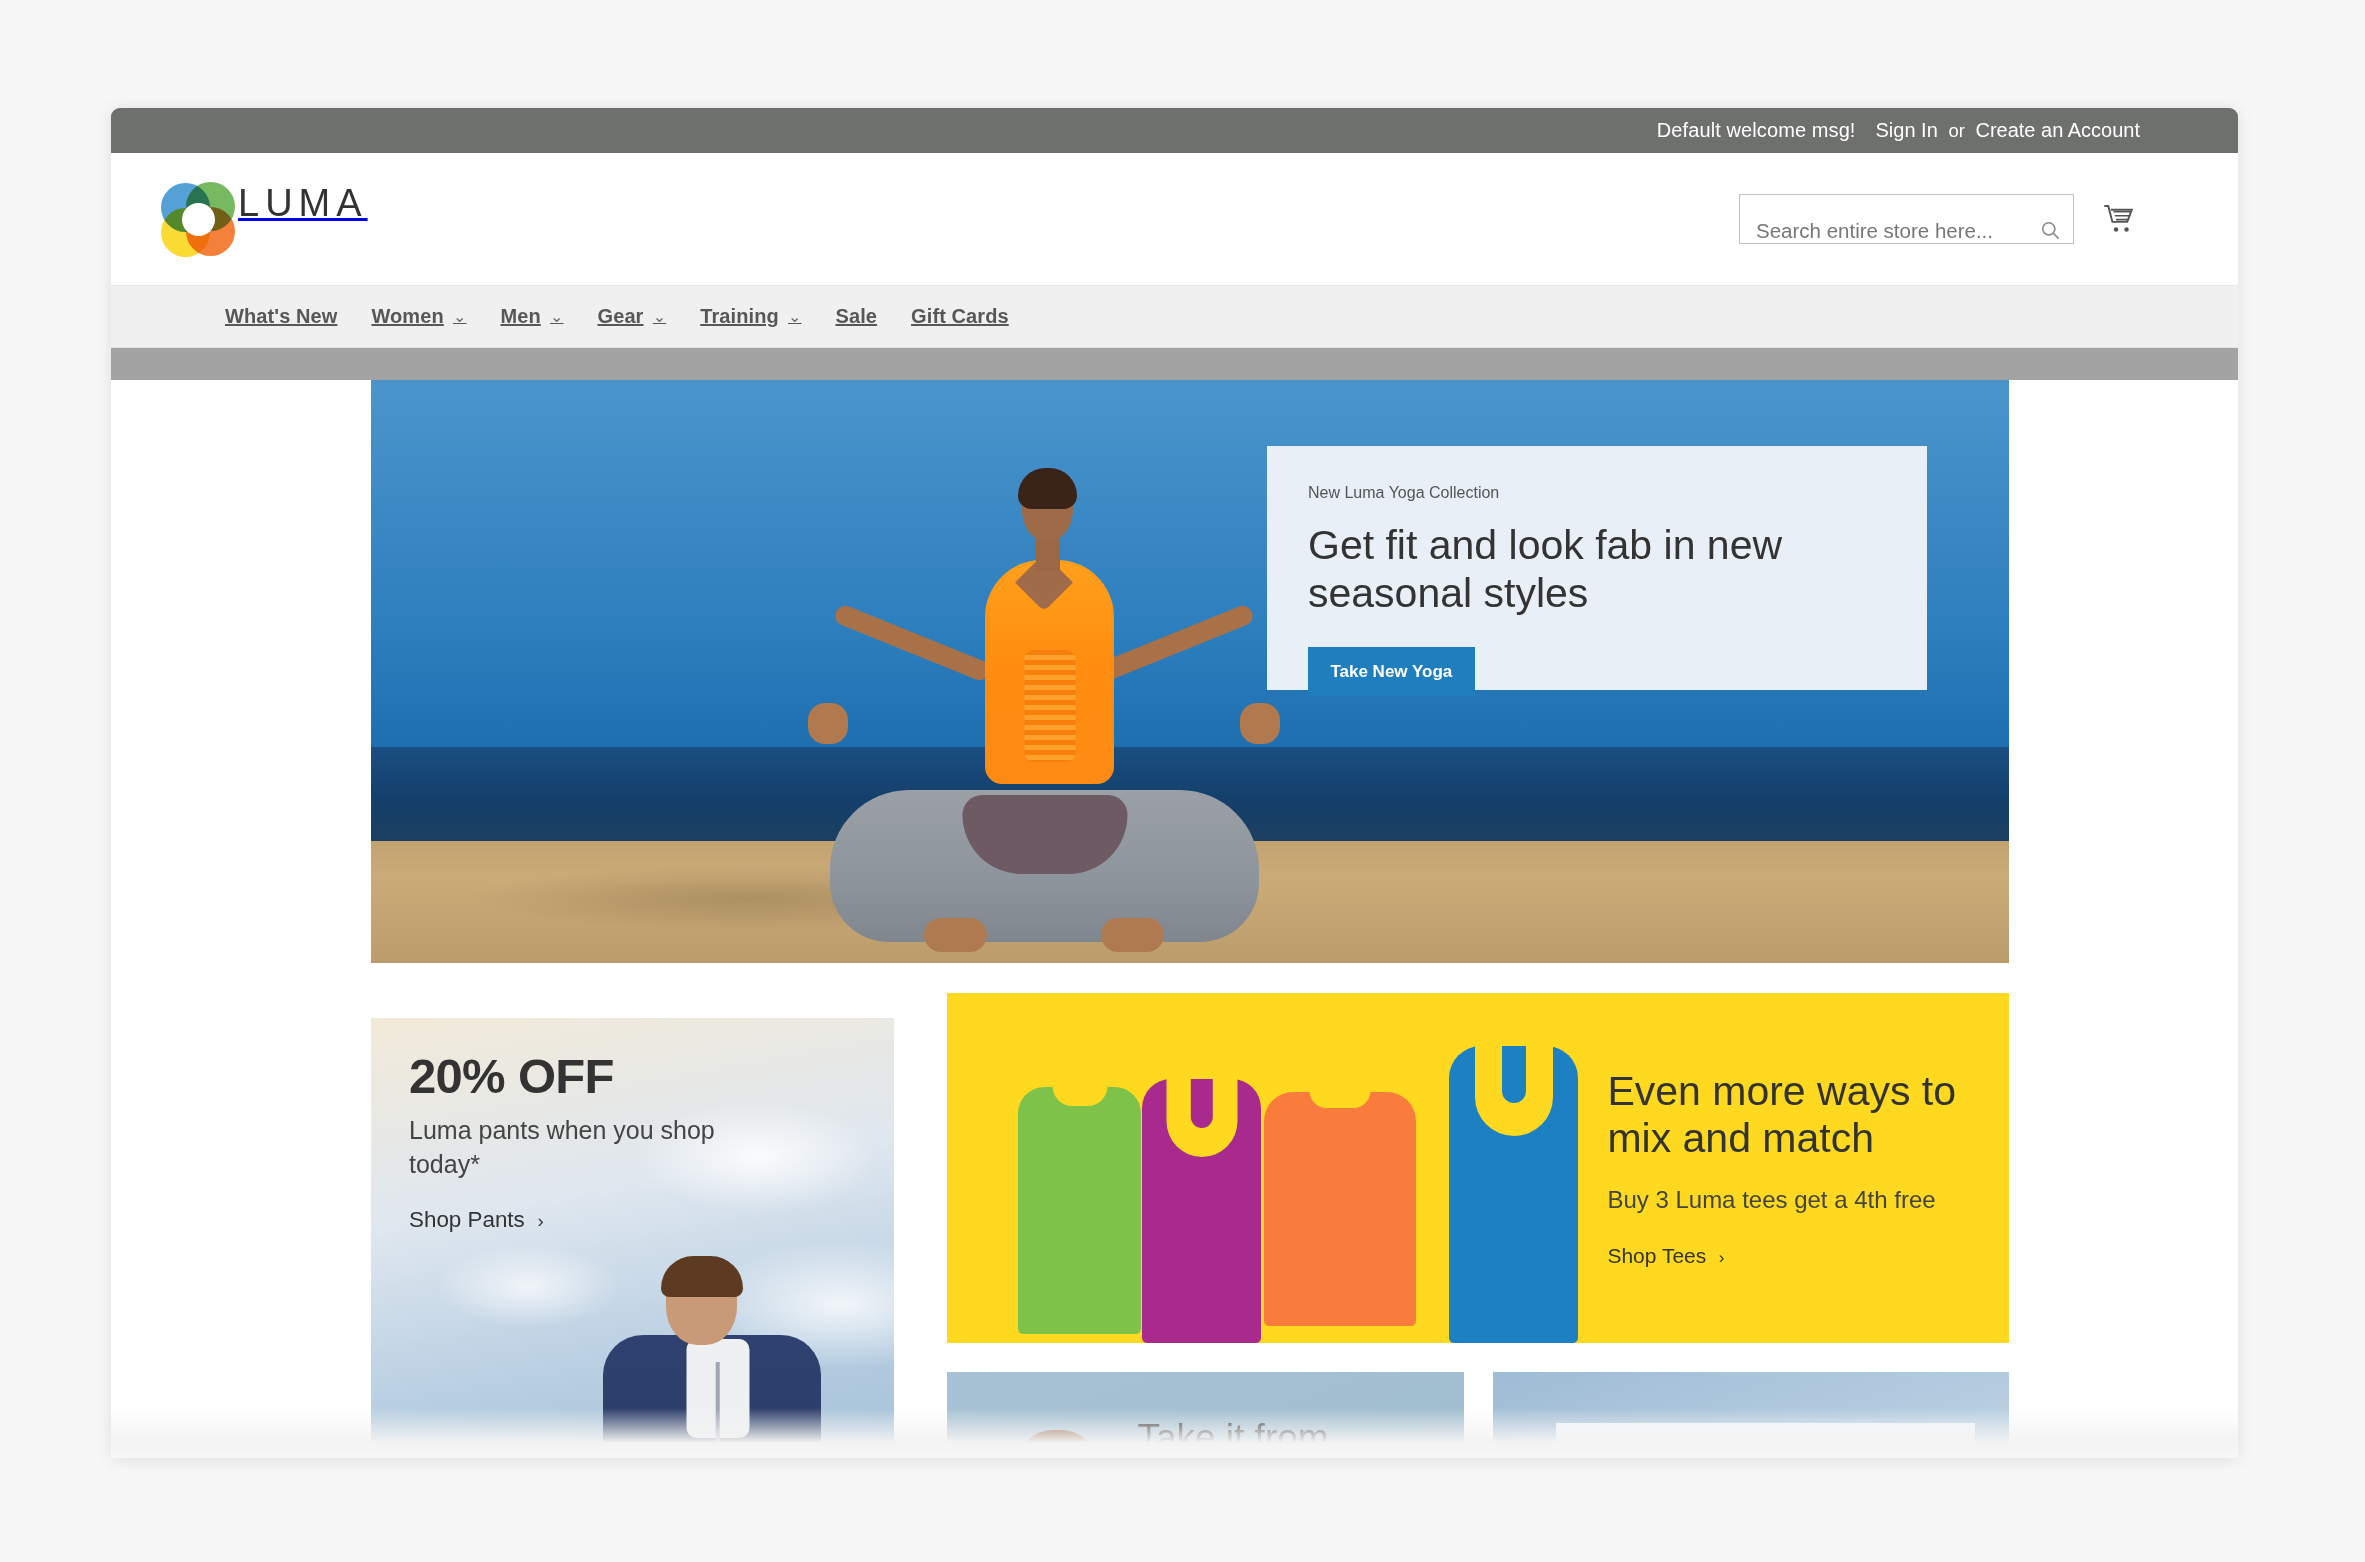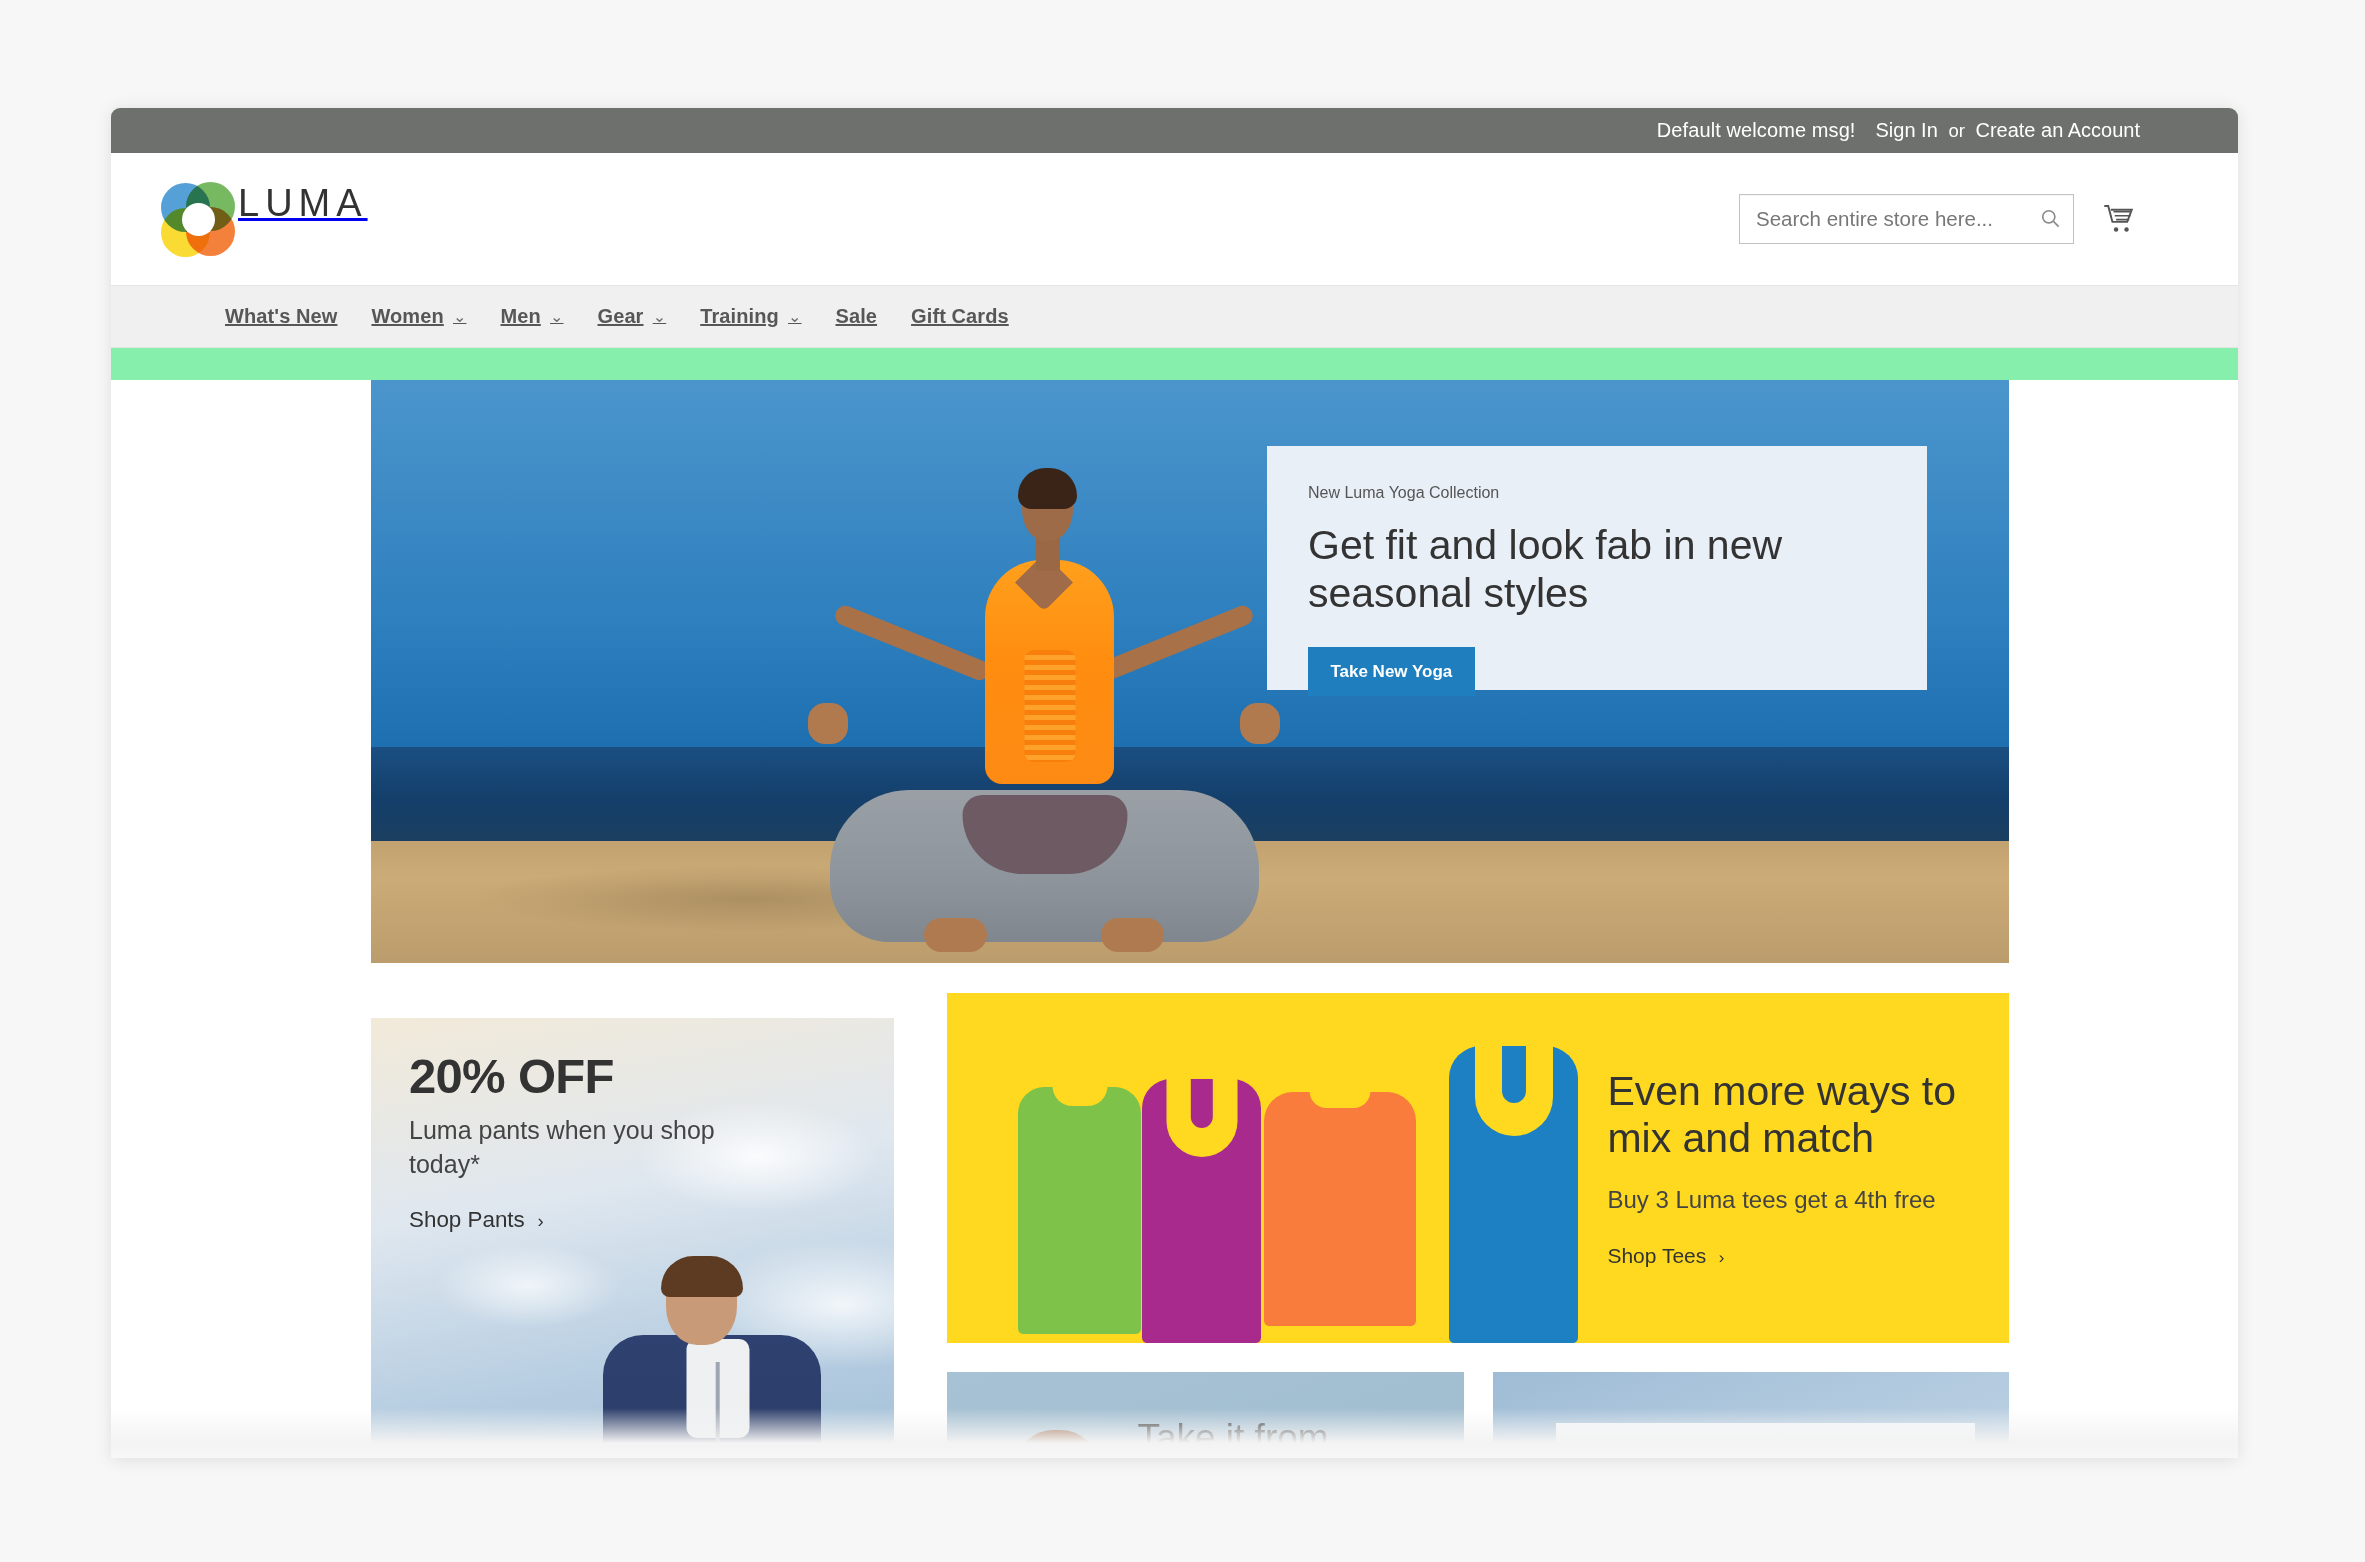--- a/index.html
+++ b/index.html
@@ -8,21 +8,21 @@
     background: #f7f7f7;
     font-family: "Liberation Sans", sans-serif;
     overflow: hidden;
   }
 
   
   #window {
     position: absolute;
     left: 111px; top: 108px;
     width: 2127px; height: 1350px;
-    background: #86efac;
+    background: #a3a3a3;
     border-radius: 9.2px 9.2px 0 0;
     overflow: hidden;
     box-shadow: 0 1.3px 17px rgba(0,0,0,0.10);
   }
 
   
   #topbar {
     height: 45px;
     background: #6e706d;
     display: flex;
@@ -63,21 +63,21 @@
   .brand-name {
     font-size: 38px; letter-spacing: 6px; color: #333333; font-weight: 400;
   }
 
   .header-right {
     margin-left: auto; display: flex; align-items: center; gap: 25px;
   }
   .search-wrap {
     width: 335px; height: 50px;
     border: 0.7px solid #c2c2c2; background: #ffffff;
-    display: flex; align-items: center; padding: 0 12px 0 16px;
+    display: flex; align-items: flex-end; padding: 0 12px 0 16px;
     box-shadow: inset 0 0.7px 1.3px rgba(0,0,0,.05);
   }
   .search-wrap input {
     flex: 1; border: 0; outline: 0; font-size: 20.5px; color: #575757;
     font-family: "Liberation Sans", sans-serif; background: transparent;
   }
   .search-wrap input::placeholder { color: #777777; }
   .cart-btn { width: 41px; height: 41px; display: flex; align-items: center; justify-content: center; }
 
   

